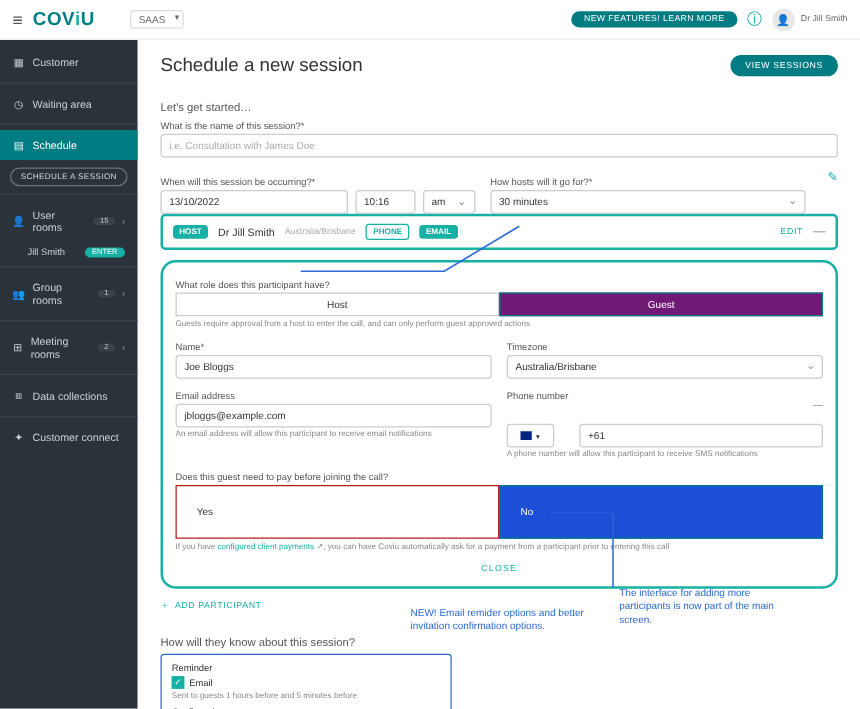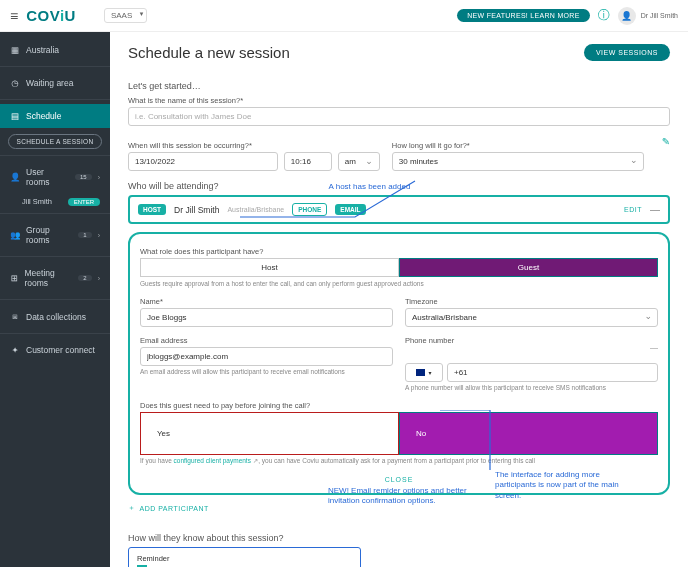--- a/index.html
+++ b/index.html
@@ -51,26 +51,26 @@
   .pill.email{background:#17b0a5;color:#fff}
   .host-name{font-size:8.5px;color:#333}
   .host-tz{color:#aaa;font-size:7px;margin-left:auto}
   .edit-link{color:#17b0a5;font-size:7px;letter-spacing:0.5px;cursor:pointer}
   .dash-ic{color:#888;font-size:10px}
   .participant{border:2px solid #17b0a5;border-radius:12px;padding:8px 10px;font-size:7.5px}
   .role-row{display:flex;margin-bottom:3px}
   .role-btn{flex:1;text-align:center;padding:4px;border:1px solid #ccc;font-size:8px;cursor:pointer}
   .role-btn.sel{background:#701a75;color:#fff;border-color:#007c82}
   .tiny{font-size:6.5px;color:#888;margin:2px 0 5px}
-  .phone-row{display:flex;gap:4px}
+  .phone-row{display:flex;gap:20px}
   .flag-box{width:38px;border:1px solid #ccc;border-radius:3px;display:flex;align-items:center;justify-content:center;gap:3px;font-size:7px;cursor:pointer}
   .flag{width:9px;height:7px;background:linear-gradient(#00247d 0 100%);position:relative;display:inline-block}
   .yn-row{display:flex;margin-top:2px}
   .yn-btn{flex:1;padding:16px;border:1px solid #b91c1c;font-size:8px;cursor:pointer}
-  .yn-btn.sel{background:#a21caf;color:#fff;border-color:#007c82}
+  .yn-btn.sel{background:#1d4ed8;color:#fff;border-color:#007c82}
   .close-row{text-align:center;color:#17b0a5;font-size:7px;letter-spacing:1px;padding:6px 0 2px;cursor:pointer}
   .add-part{color:#17b0a5;font-size:7px;letter-spacing:0.5px;margin:8px 0;display:flex;align-items:center;gap:4px;cursor:pointer}
   .notify-box{border:1.5px solid #2a6ad6;border-radius:3px;padding:6px 8px;width:233px;font-size:7.5px}
   .cb-row{display:flex;align-items:center;gap:4px;margin:2px 0}
   .cb{width:10px;height:10px;border:1px solid #17b0a5;background:#17b0a5;color:#fff;display:flex;align-items:center;justify-content:center;font-size:7px;cursor:pointer}
   .mini{font-size:6.5px;color:#888}
   .annot{position:absolute;color:#2a6ad6;font-size:8px;max-width:150px;line-height:1.3;pointer-events:none}
   svg.line{position:absolute;pointer-events:none}
   .link{color:#17b0a5}
   .chev{font-size:7px;color:#9aa0a6}
@@ -90,21 +90,21 @@
       <span class="user-name">Dr Jill Smith</span>
     </div>
   </div>
 </div>
 
 <div class="shell">
 
   <div class="sidebar">
     <div class="nav-item">
         <span class="nav-icon">▦</span>
-        <span>Australia</span>
+        <span>Customer</span>
       </div>
     <div class="sep"></div>
     <div class="nav-item">
         <span class="nav-icon">◷</span>
         <span>Waiting area</span>
       </div>
     <div class="sep"></div>
     <div class="nav-item active">
         <span class="nav-icon">▤</span>
         <span>Schedule</span>
@@ -161,32 +161,28 @@
     <div class="row" style="margin-top:10px;align-items:flex-start">
       <div class="col">
         <label class="field-lbl">When will this session be occurring?*</label>
         <div class="date-row">
           <input class="input date-in" value="13/10/2022" style="">
           <input class="input time-in" value="10:16" style="">
           <div class="input ampm sel-arrow">am</div>
         </div>
       </div>
       <div class="col">
-        <label class="field-lbl">How long will it go for?*</label>
+        <label class="field-lbl">How hosts will it go for?*</label>
         <div style="position:relative">
           <div class="input sel-arrow">30 minutes</div>
         </div>
       </div>
       <span class="pencil">✎</span>
     </div>
 
-    <div style="display:flex;align-items:center;gap:110px;margin:10px 0 4px">
-      <span class="section-lbl" style="margin:0">Who will be attending?</span>
-      <span class="note-blue">A host has been added</span>
-    </div>
 
     
     <div class="host-card">
       <span class="pill host">HOST</span>
       <span class="host-name">Dr Jill Smith</span>
       <span class="host-tz">Australia/Brisbane</span>
       <span class="pill phone">PHONE</span>
       <span class="pill email">EMAIL</span>
       <span style="flex:1"></span>
       <span class="edit-link">EDIT</span>

